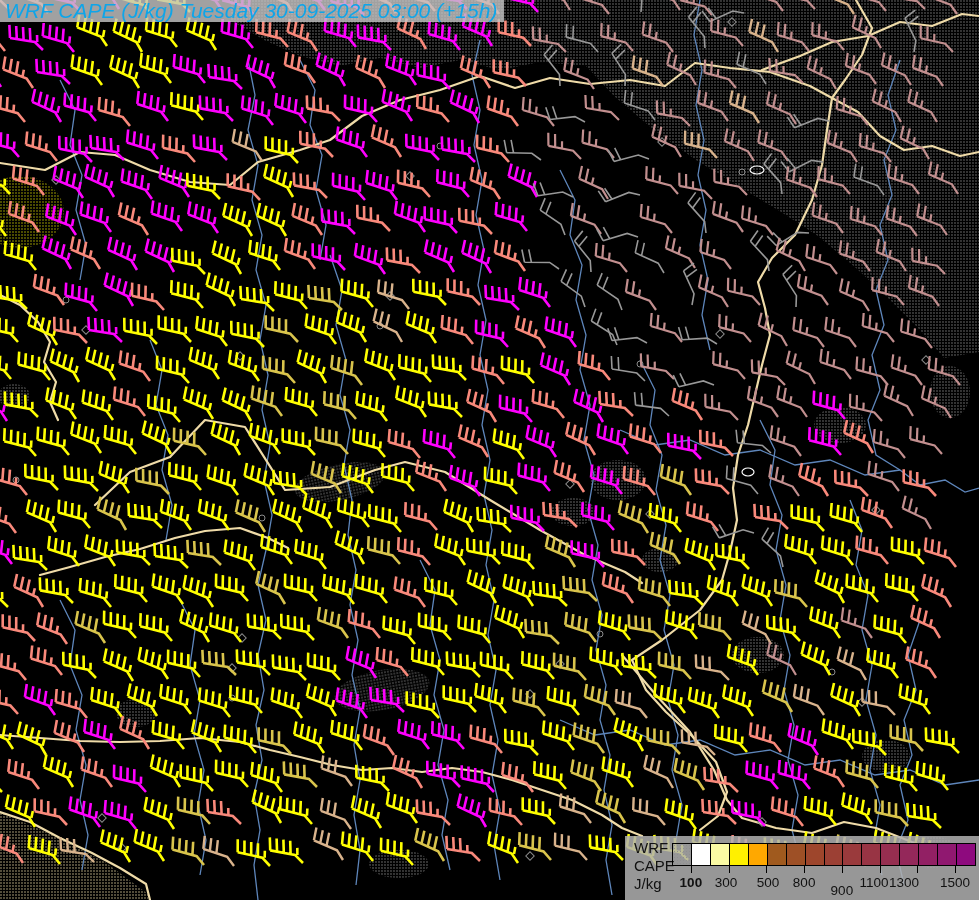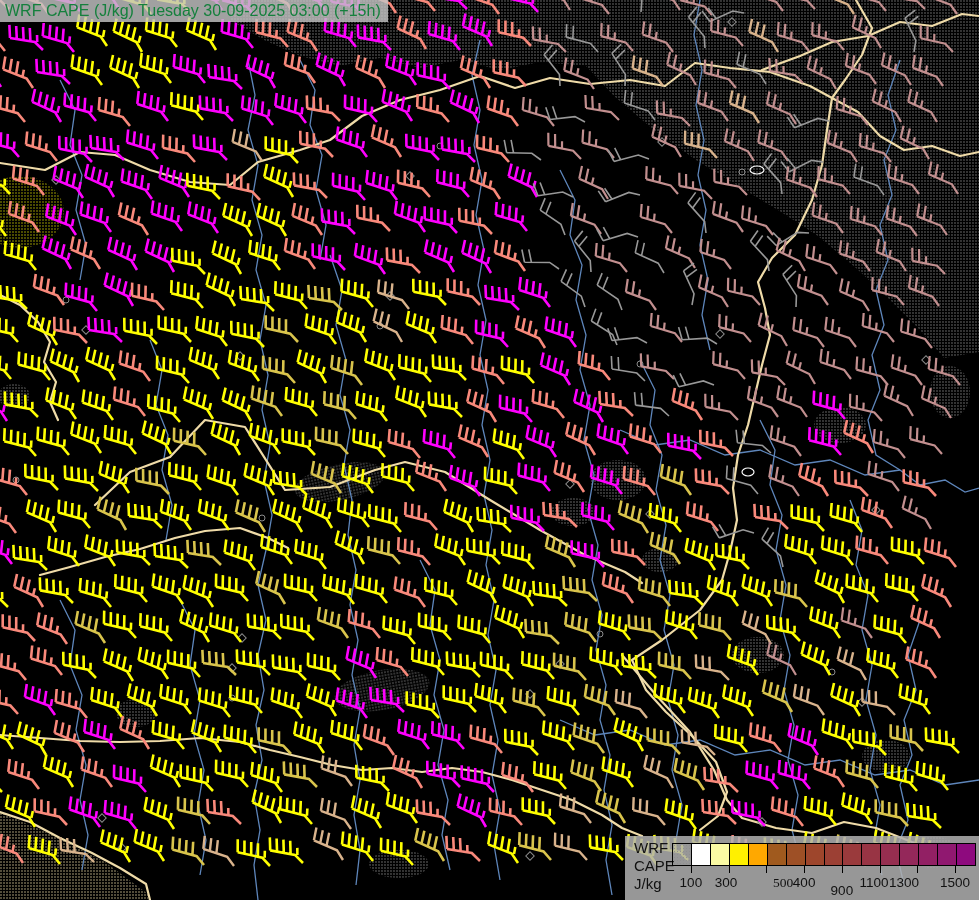--- a/index.html
+++ b/index.html
@@ -1,22 +1,22 @@
 <!DOCTYPE html>
 <html><head>
 <meta charset="utf-8">
 <style>
   html,body{margin:0;padding:0;background:#222;}
   .stage{position:relative;width:979px;height:900px;background:#000;overflow:hidden;
          font-family:"Liberation Sans", sans-serif;}
   .stage svg{position:absolute;left:0;top:0;}
   
   .title-box{position:absolute;left:0;top:0;z-index:30;}
-  .title-line{display:block;background:rgba(197,197,197,0.82);color:#15803d;
-              font-size:16px;line-height:21px;padding:0 7px 1px 5px;white-space:nowrap;width:max-content;}
+  .title-line{display:block;background:rgba(197,197,197,0.82);color:#0ea5e9;
+              font-size:21px;line-height:21px;padding:0 7px 1px 5px;white-space:nowrap;width:max-content;font-style:italic;}
   
   .legend{position:absolute;left:625px;top:836px;width:354px;height:64px;z-index:30;
           background:rgba(178,178,178,0.85);color:#111;}
   .legend-labels{position:absolute;left:9px;top:3px;font-size:15px;line-height:18px;}
   .legend-bar{position:absolute;left:47px;top:7px;width:304px;height:23px;display:flex;
               border:1px solid #000;box-sizing:border-box;}
   .legend-cell{flex:1 1 0;border-right:1px solid #000;box-sizing:border-box;}
   .legend-cell:last-child{border-right:none;}
   .cell-pattern{background-image:radial-gradient(#8f8f8f 34%, rgba(0,0,0,0) 36%);
                 background-size:3px 3px;}
@@ -834,27 +834,27 @@
         <div class="legend-cell" style="background: rgb(154, 58, 60);"></div>
         <div class="legend-cell" style="background: rgb(152, 52, 68);"></div>
         <div class="legend-cell" style="background: rgb(150, 46, 80);"></div>
         <div class="legend-cell" style="background: rgb(148, 40, 90);"></div>
         <div class="legend-cell" style="background: rgb(146, 32, 100);"></div>
         <div class="legend-cell" style="background: rgb(144, 24, 112);"></div>
         <div class="legend-cell" style="background: rgb(142, 10, 126);"></div>
       </div>
     <div class="legend-ticks" id="legend-ticks">
         <div class="legend-tickmark" style="left: 18.875px;"></div>
-        <div class="legend-ticklabel" style="left: 18.875px;">100</div>
+        <div class="legend-ticklabel" style="left: 18.875px; font-weight: bold;">100</div>
         <div class="legend-tickmark" style="left: 56.625px;"></div>
         <div class="legend-ticklabel" style="left: 54px;">300</div>
         <div class="legend-tickmark" style="left: 94.375px;"></div>
-        <div class="legend-ticklabel" style="left: 111px; font-family: Liberation Serif, serif;">500</div>
+        <div class="legend-ticklabel" style="left: 96px;">500</div>
         <div class="legend-tickmark" style="left: 132.125px;"></div>
-        <div class="legend-ticklabel" style="left: 132.125px;">400</div>
+        <div class="legend-ticklabel" style="left: 132.125px;">800</div>
         <div class="legend-tickmark" style="left: 169.875px;"></div>
         <div class="legend-ticklabel" style="left: 169.875px; margin-top: 8px;">900</div>
         <div class="legend-tickmark" style="left: 207.625px;"></div>
         <div class="legend-ticklabel" style="left: 202px;">1100</div>
         <div class="legend-tickmark" style="left: 245.375px;"></div>
         <div class="legend-ticklabel" style="left: 232px;">1300</div>
         <div class="legend-tickmark" style="left: 283.125px;"></div>
         <div class="legend-ticklabel" style="left: 283.125px;">1500</div>
       </div>
   </div>

